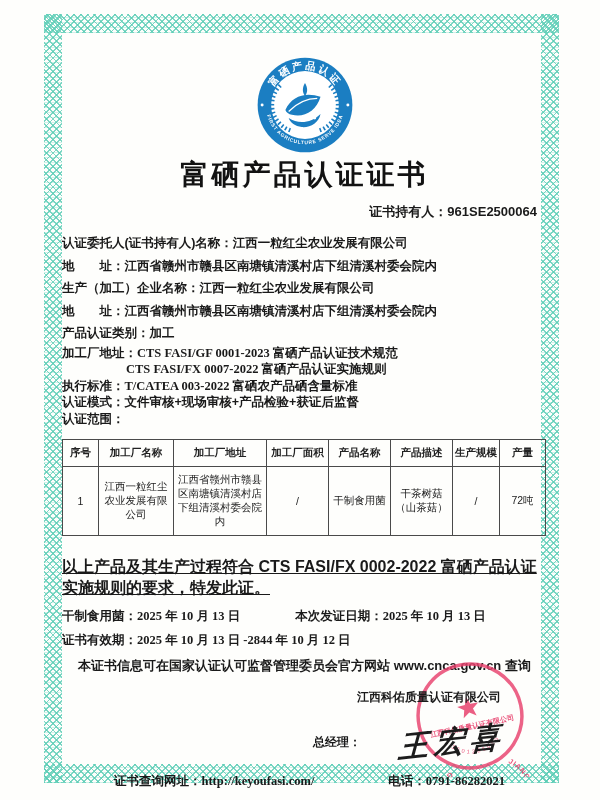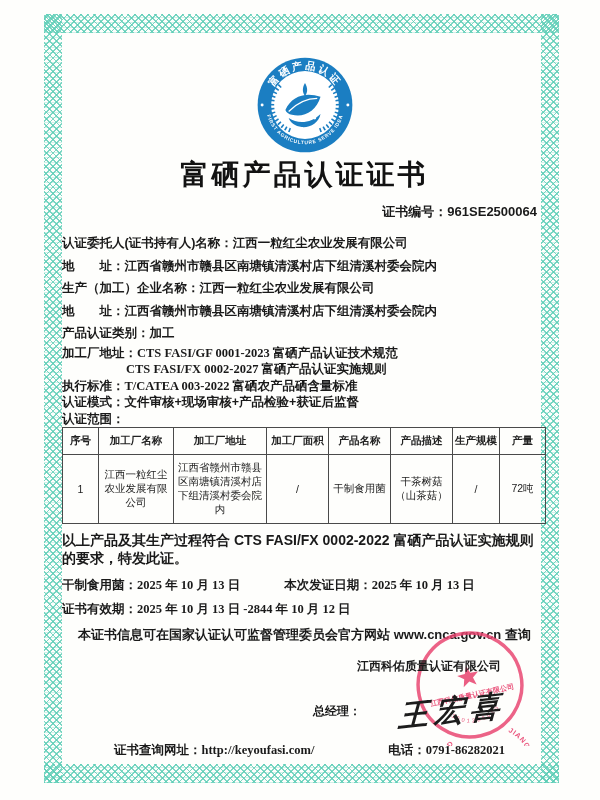--- a/index.html
+++ b/index.html
@@ -34,31 +34,31 @@
   .cert-no{
     text-align:right;font-weight:bold;font-size:13px;margin:9px 10px 11px 0;
   }
   
   .info-line{font-size:12.5px;font-weight:bold;line-height:22.5px;white-space:nowrap;}
   .latin{font-family:"Liberation Serif",serif;}
   .basis-block .info-line{line-height:16.5px;}
   .basis-indent{margin-left:64px;}
   
   table.scope{
-    border-collapse:collapse;width:483px;margin-top:0;table-layout:fixed;
+    border-collapse:collapse;width:483px;margin-top:12px;table-layout:fixed;
   }
   table.scope th,table.scope td{
     border:1.2px solid #4a4a4a;text-align:center;vertical-align:middle;
     font-size:10.5px;padding:2px 2px;word-break:break-all;color:#222;
   }
   table.scope th{height:22px;font-weight:600;}
   table.scope td{height:64px;font-weight:500;}
-  .statement{font-size:14px;font-weight:bold;margin-top:8px;}
+  .statement{font-size:16px;font-weight:bold;margin-top:21px;text-decoration:underline;}
   .dates-row{display:flex;font-size:12.5px;font-weight:bold;margin-top:9px;}
-  .dates-row .d2{margin-left:44px;}
+  .dates-row .d2{margin-left:55px;}
   .validity{font-size:12.5px;font-weight:bold;margin-top:7px;}
   .cnca{font-size:13px;font-weight:bold;text-align:center;margin-top:8px;}
   
   .bottom-block{position:relative;height:80px;margin-top:6px;}
   .keyou-logo{position:absolute;left:0;top:4px;display:flex;align-items:center;}
   .keyou-text{margin-left:8px;}
   .keyou-name{font-size:30px;font-weight:bold;color:#1a87c9;letter-spacing:5px;line-height:32px;}
   .keyou-sub{font-size:9.5px;font-weight:bold;color:#1a87c9;letter-spacing:3.2px;margin-top:3px;}
   .issuer-right{position:absolute;right:2px;top:8px;width:232px;font-size:12px;font-weight:bold;}
   .issuer-company{text-align:center;}
@@ -107,21 +107,21 @@
         <path d="M36,66 C44,48 62,44 79,50 C74,68 58,76 44,72 C40,71 37,69 36,66 Z" fill="#1b7ec2"></path>
         <path d="M40,68 C50,58 62,52 75,52" stroke="#ffffff" stroke-width="1.6" fill="none"></path>
         <path d="M40,76 C52,84 68,82 79,71 C77,82 66,88 56,87 C48,86 42,82 40,76 Z" fill="#1b7ec2"></path>
         <circle cx="72" cy="76" r="1.7" fill="#ffffff"></circle>
       </svg>
     </div>
 
     <div class="cert-title">富硒产品认证证书</div>
 
     <div class="cert-no">
-      <span>证书编号：</span><span>961SE2500064</span>
+      <span>证书持有人：</span><span>961SE2500064</span>
     </div>
 
     <div>
       <div class="info-line">
         <span>认证委托人(证书持有人)名称：</span><span>江西一粒红尘农业发展有限公司</span>
       </div>
       <div class="info-line">
         <span>地　　址：</span><span>江西省赣州市赣县区南塘镇清溪村店下组清溪村委会院内</span>
       </div>
       <div class="info-line">
@@ -133,21 +133,21 @@
       <div class="info-line">
         <span>产品认证类别：</span><span>加工</span>
       </div>
     </div>
 
     <div class="basis-block">
       <div class="info-line">
         <span>加工厂地址：</span><span class="latin">CTS FASI/GF 0001-2023 富硒产品认证技术规范</span>
       </div>
       <div class="info-line basis-indent">
-        <span class="latin">CTS FASI/FX 0002-2027 富硒产品认证实施规则</span>
+        <span class="latin">CTS FASI/FX 0007-2022 富硒产品认证实施规则</span>
       </div>
       <div class="info-line">
         <span>执行标准：</span><span class="latin">T/CATEA 003-2022 富硒农产品硒含量标准</span>
       </div>
       <div class="info-line">
         <span>认证模式：</span><span>文件审核+现场审核+产品检验+获证后监督</span>
       </div>
       <div class="info-line">
         <span>认证范围：</span>
       </div>

